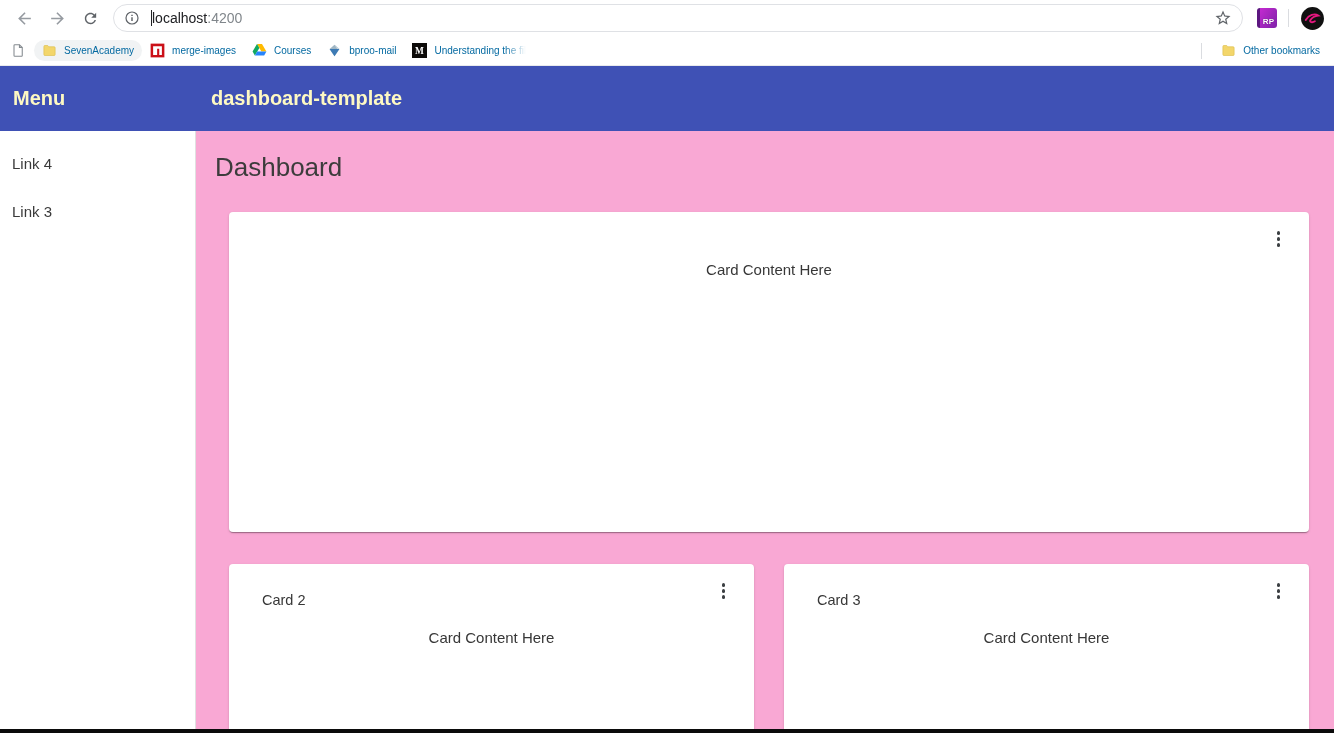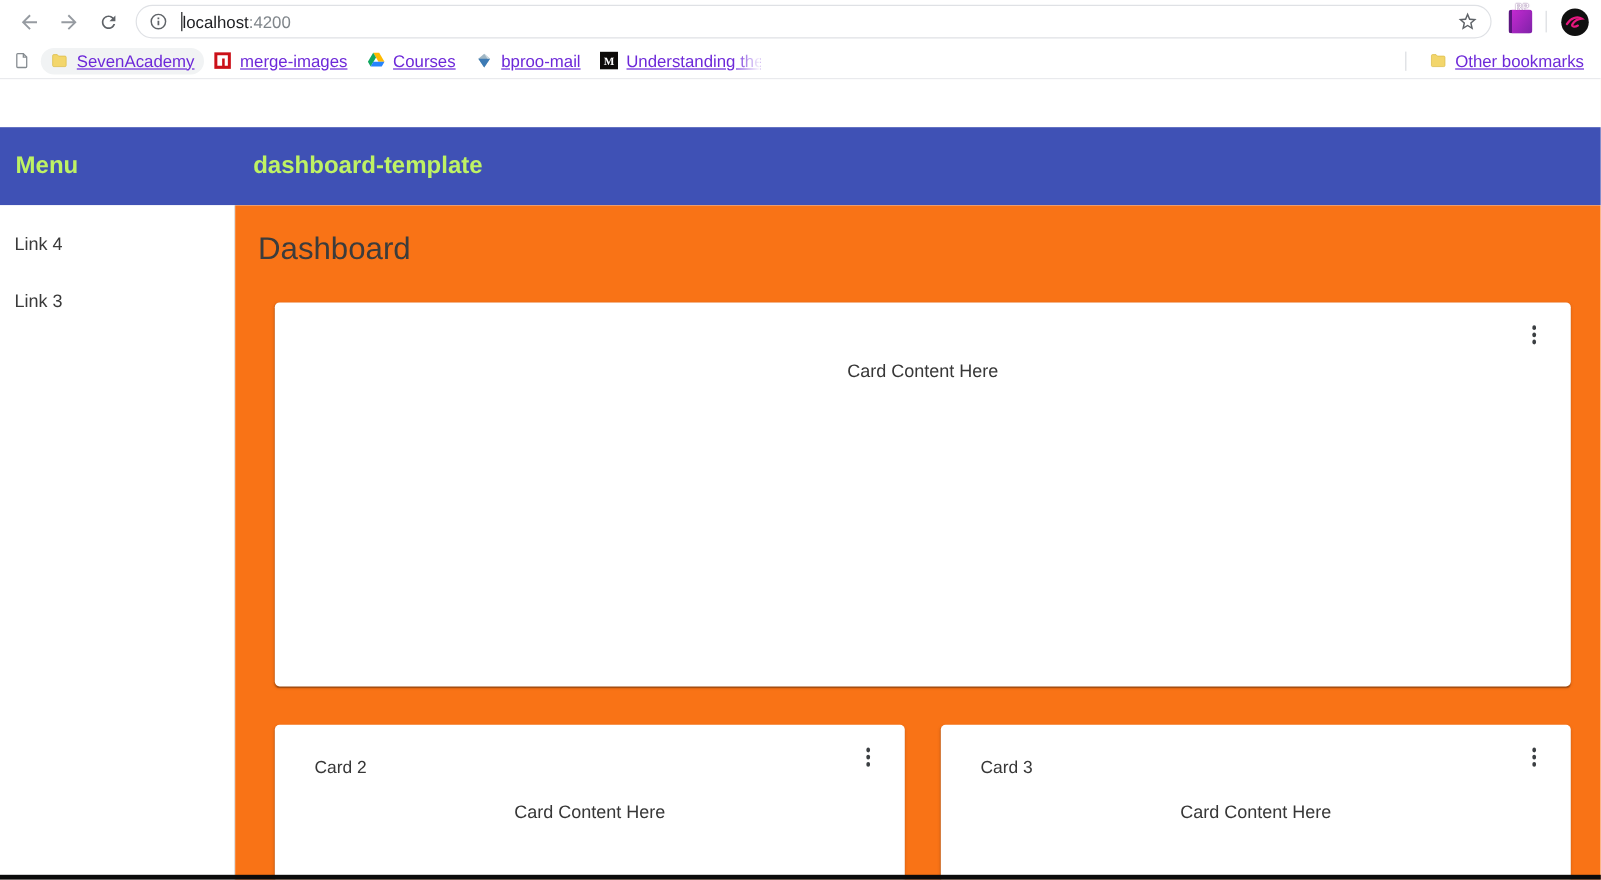--- a/index.html
+++ b/index.html
@@ -14,47 +14,47 @@
   .omnibox { flex:1; height:28px; margin-left:8px; margin-right:14px; border:1px solid #dfe1e5;
              border-radius:14px; display:flex; align-items:center; padding:0 10px; background:#fff; }
   .omni-info { display:flex; align-items:center; color:#5f6368; }
   .caret { width:1px; height:16px; background:#202124; margin-left:11px; }
   .url { font-size:14px; color:#202124; }
   .url .port { color:#80868b; }
   .omni-star { margin-left:auto; display:flex; align-items:center; color:#5f6368; background:none; border:none; cursor:pointer; }
   .ext-badge { width:20px; height:20px; border-radius:3px; background:linear-gradient(125deg,#c42ad1 0%,#7e22a8 100%);
                border-left:3px solid #5c1680; color:#fff; font-size:8px; font-weight:700;
                display:flex; align-items:flex-end; justify-content:center; letter-spacing:0.2px;
-               text-shadow:0 0 1px #4a0e63; cursor:pointer; padding-bottom:18px; }
+               text-shadow:0 0 1px #4a0e63; cursor:pointer; padding-bottom:2px; }
   .vsep { width:1px; height:18px; background:#dadce0; margin:0 11px; }
   .avatar { width:25px; height:25px; margin-right:9px; cursor:pointer; }
 
   .bookmarks-bar { height:30px; display:flex; align-items:center; background:#fff;
                    border-bottom:1px solid #e9eaed; padding:0 6px; white-space:nowrap; overflow:hidden; }
   .bm { display:flex; align-items:center; gap:7px; padding:3px 8px; border-radius:13px; cursor:pointer; }
   .bm.pill { background:#f1f3f4; }
   .bm-ic { display:flex; align-items:center; }
-  .bm-label { font-size:14px; color:#6d28d9;text-decoration:underline; }
+  .bm-label { font-size:10px; color:#0369a1; }
   .bm-label.fade { position:relative; max-width:112px; overflow:hidden; display:inline-block; }
   .bm-label.fade::after { content:""; position:absolute; right:0; top:0; bottom:0; width:22px;
                           background:linear-gradient(90deg, rgba(255,255,255,0), #fff); }
   .bm-right { margin-left:auto; display:flex; align-items:center; }
 
   
-  .app-toolbar { height:65px; background:#3f51b5; display:flex; align-items:center; color:#bef264;margin-top:40px; }
+  .app-toolbar { height:65px; background:#3f51b5; display:flex; align-items:center; color:#fef9c3; }
   .menu-title { width:196px; padding-left:13px; font-size:20px; font-weight:600; }
   .app-title  { padding-left:15px; font-size:20px; font-weight:600; }
 
   
   .app-body { display:flex; height:602px; overflow:hidden; }
   .sidenav { width:196px; background:#fff; border-right:1px solid rgba(0,0,0,0.12); padding-top:8px; flex:none; }
   .nav-link { height:48px; display:flex; align-items:center; padding-left:12px;
               font-size:15px; color:#3a3a3a; cursor:pointer; }
 
-  .main { flex:1; background:#f97316; padding:0 25px 0 19px; overflow:hidden; }
+  .main { flex:1; background:#f9a8d4; padding:0 25px 0 19px; overflow:hidden; }
   .page-title { margin-top:21px; font-size:26px; line-height:30px; font-weight:400; color:#3c3c3c; }
   .cards { margin:30px 0 0 14px; }
   .card { background:#fff; border-radius:4px; position:relative; padding-top:28px;
           box-shadow:0 2px 1px -1px rgba(0,0,0,.2), 0 1px 1px 0 rgba(0,0,0,.14), 0 1px 3px 0 rgba(0,0,0,.12); }
   .card-lg { height:320px; margin-bottom:32px; }
   .cards-row { display:flex; gap:30px; }
   .cards-row .card { flex:1; height:210px; }
   .card-title { display:block; margin-left:33px; font-size:14.5px; color:#373737; }
   .card-body { text-align:center; margin-top:21px; font-size:15px; color:#373737; }
   .kebab { position:absolute; top:17px; right:27px; background:none; border:none; cursor:pointer;

